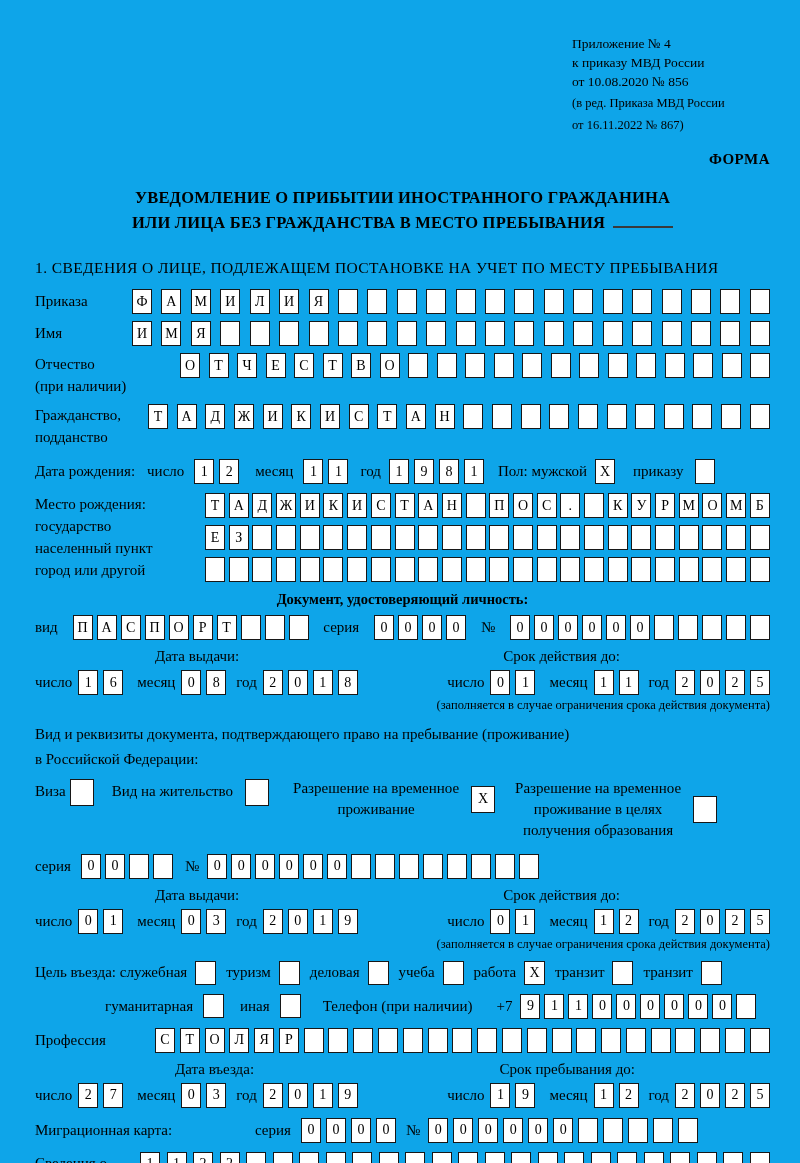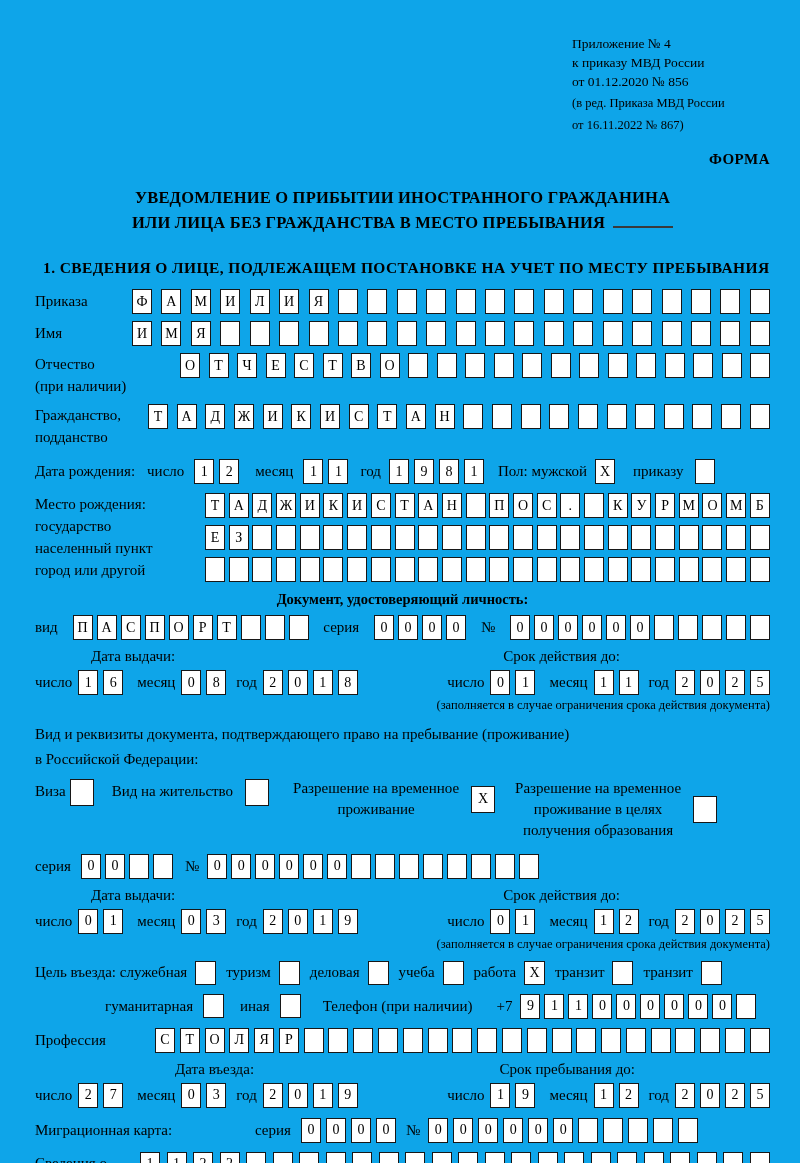--- a/index.html
+++ b/index.html
@@ -3,56 +3,56 @@
 <meta charset="utf-8">
 <style>
   html,body{margin:0;padding:0;background:#e8e8e8;}
   body{width:800px;height:1163px;font-family:"Liberation Serif","DejaVu Serif",serif;color:#000;}
   .page{width:800px;height:1163px;background:#0ea5e9;box-sizing:border-box;padding:34px 30px 0 35px;overflow:hidden;}
   .hdr{margin-left:537px;font-size:13.5px;line-height:1.42;}
   .hdr .sub{font-size:12.5px;margin-top:4px;}
   .form-label{text-align:right;font-weight:bold;font-size:15px;margin-top:16px;letter-spacing:.5px;}
   .title{text-align:center;font-weight:bold;font-size:16.5px;line-height:1.5;margin-top:18px;letter-spacing:.2px;}
   .blank-line{display:inline-block;width:60px;border-bottom:2px solid #3a3a3a;height:1px;margin-left:8px;}
-  .sec-heading{font-weight:bold;font-size:15.5px;margin-top:24px;letter-spacing:.4px;margin-left:8px;}
+  .sec-heading{font-weight:normal;font-size:15.5px;margin-top:24px;letter-spacing:.4px;}
   .row{display:flex;align-items:center;margin-top:7px;}
   .row.top{align-items:flex-start;}
   .lbl{font-size:15px;flex:none;}
   .lbl2{font-size:15px;line-height:22px;flex:none;}
   .cells{display:flex;gap:4px;flex:none;align-items:center;}
   .cells.g5{gap:5px;}
   .cells.fill{flex:1;justify-content:space-between;gap:0;}
   .cell{width:20px;height:25px;border:1.6px solid #171717;box-sizing:border-box;display:flex;align-items:center;justify-content:center;font-size:14px;background:#fff;flex:none;}
   .boxes .cell{width:24px;height:27px;}
   .cbox .cell{width:21px;height:24px;}
   .stack{flex:1;display:flex;flex-direction:column;gap:7px;}
   .pair{display:flex;justify-content:space-between;margin-top:5px;}
   .dgroup{display:flex;align-items:center;}
   .dgroup .dl{font-size:15px;margin-right:6px;}
   .ml8{margin-left:8px;}.ml10{margin-left:10px;}.ml12{margin-left:12px;}.ml14{margin-left:14px;}
   .ml16{margin-left:16px;}.ml18{margin-left:18px;}.ml20{margin-left:20px;}.ml22{margin-left:22px;}.ml24{margin-left:24px;}
   .heads{display:flex;font-size:15px;margin-top:8px;}
-  .heads .h1{margin-left:56px;}
+  .heads .h1{margin-left:120px;}
   .heads .h2{margin-left:auto;margin-right:150px;}
   .note{text-align:right;font-size:12.5px;margin-top:3px;}
   .center-bold{text-align:center;font-weight:bold;font-size:14.5px;margin-top:9px;}
   .intro{font-size:15px;line-height:1.65;margin-top:9px;}
   .opt{display:flex;align-items:center;flex:none;}
   .opt .txt{font-size:15px;text-align:center;line-height:21px;}
   .opt .cells{margin-left:12px;margin-top:1px;}
 </style>
 </head>
 <body>
 
 <div class="page">
 
   <div class="hdr">
     <div>Приложение № 4</div>
     <div>к приказу МВД России</div>
-    <div>от 01.12.2020 № 856</div>
+    <div>от 10.08.2020 № 856</div>
     <div class="sub">(в ред. Приказа МВД России</div>
     <div class="sub">от 16.11.2022 № 867)</div>
   </div>
 
   <div class="form-label">ФОРМА</div>
 
   <div class="title">
     <div>УВЕДОМЛЕНИЕ О ПРИБЫТИИ ИНОСТРАННОГО ГРАЖДАНИНА</div>
     <div><span>ИЛИ ЛИЦА БЕЗ ГРАЖДАНСТВА В МЕСТО ПРЕБЫВАНИЯ</span><span class="blank-line"></span></div>
   </div>

